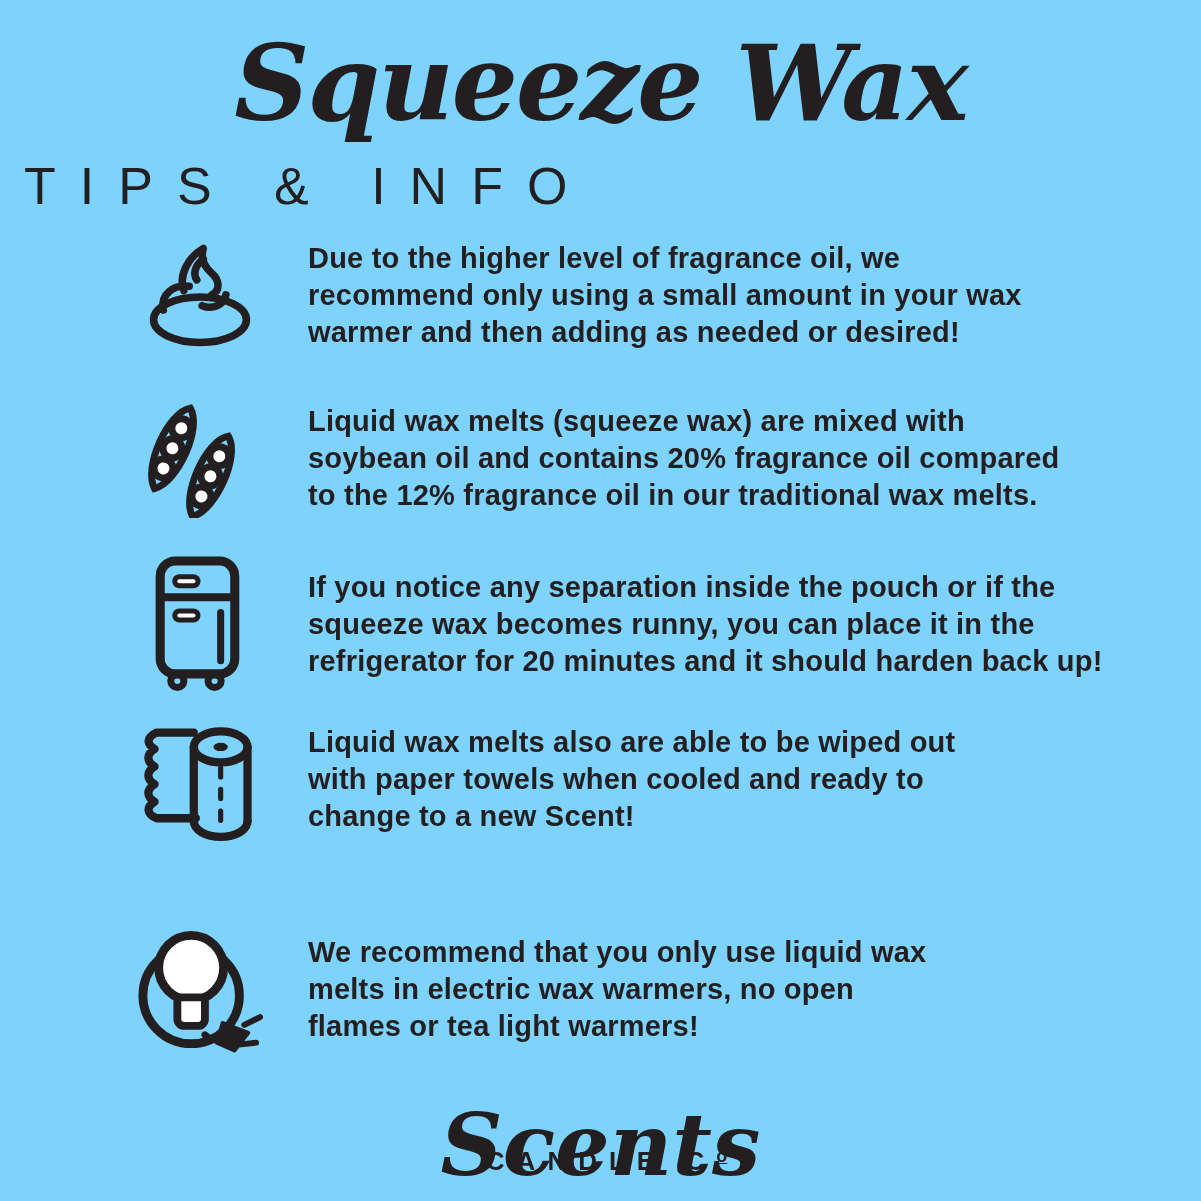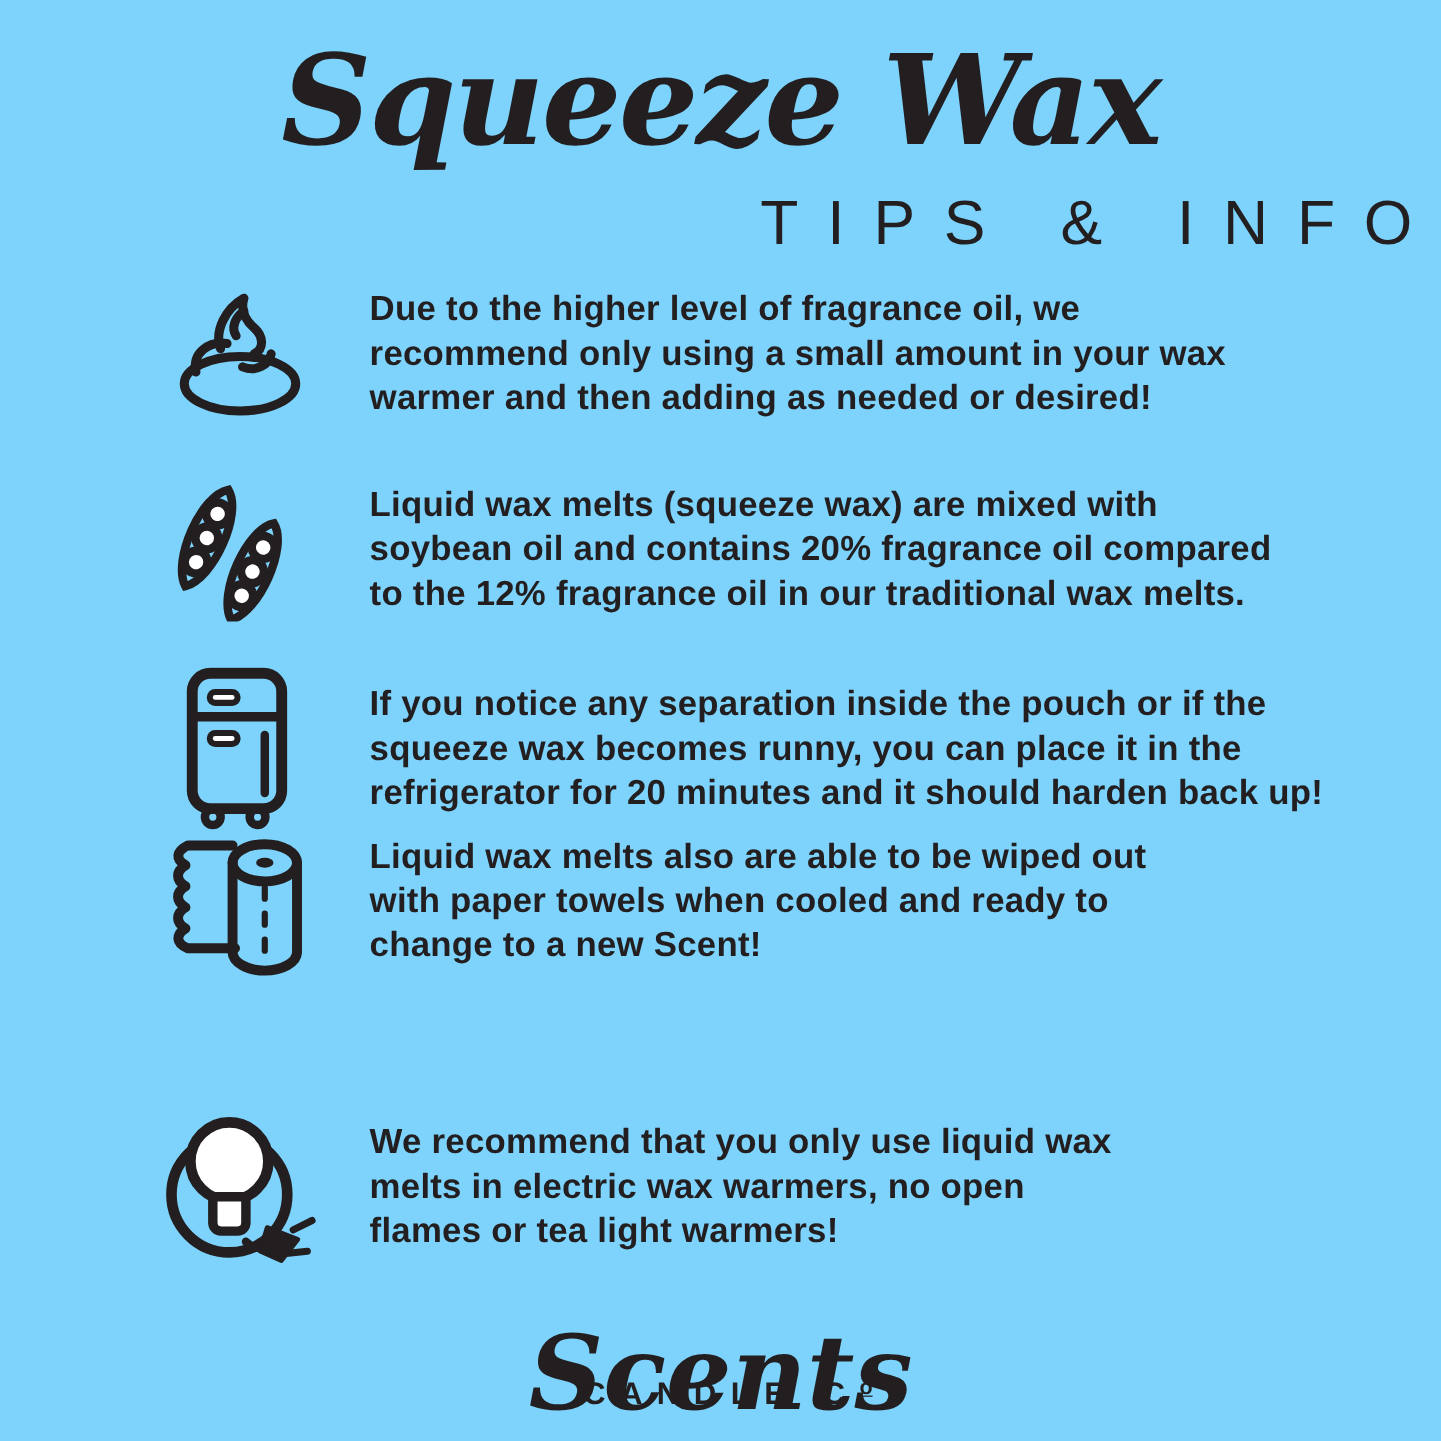--- a/index.html
+++ b/index.html
@@ -20,21 +20,21 @@
     font-style: italic;
     font-weight: bold;
     font-size: 104px;
     letter-spacing: -2px;
     color: #231f20;
     white-space: nowrap;
   }
   .subtitle {
     position: absolute;
     top: 156px; left: 0; right: 0;
-    text-align: right;
+    text-align: left;
     font-family: "Liberation Sans", sans-serif;
     font-weight: 400;
     font-size: 52px;
     letter-spacing: 24px;
     text-indent: 24px;
     color: #231f20;
     white-space: nowrap;
   }
   .section {
     position: absolute;
@@ -57,21 +57,21 @@
     font-weight: bold;
     font-size: 29px;
     line-height: 37px;
     letter-spacing: 0.2px;
     color: #231f20;
     white-space: pre-line;
   }
   .s1 { top: 240px; }
   .s2 { top: 398px; }
   .s3 { top: 556px; }
-  .s4 { top: 688px; }
+  .s4 { top: 716px; }
   .s5 { top: 922px; }
   .brand {
     position: absolute;
     top: 1048px; left: 0; right: 0;
     text-align: center;
     font-family: "DejaVu Serif", serif;
     font-style: italic;
     font-weight: bold;
     font-size: 86px;
     color: #231f20;

